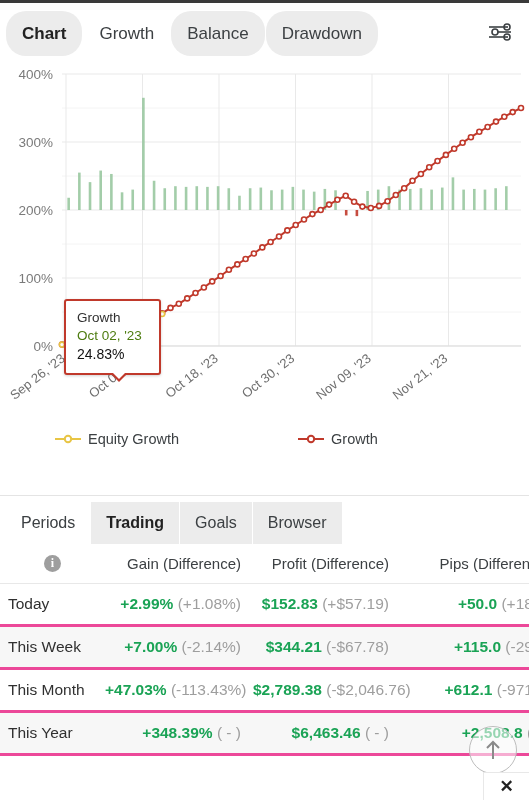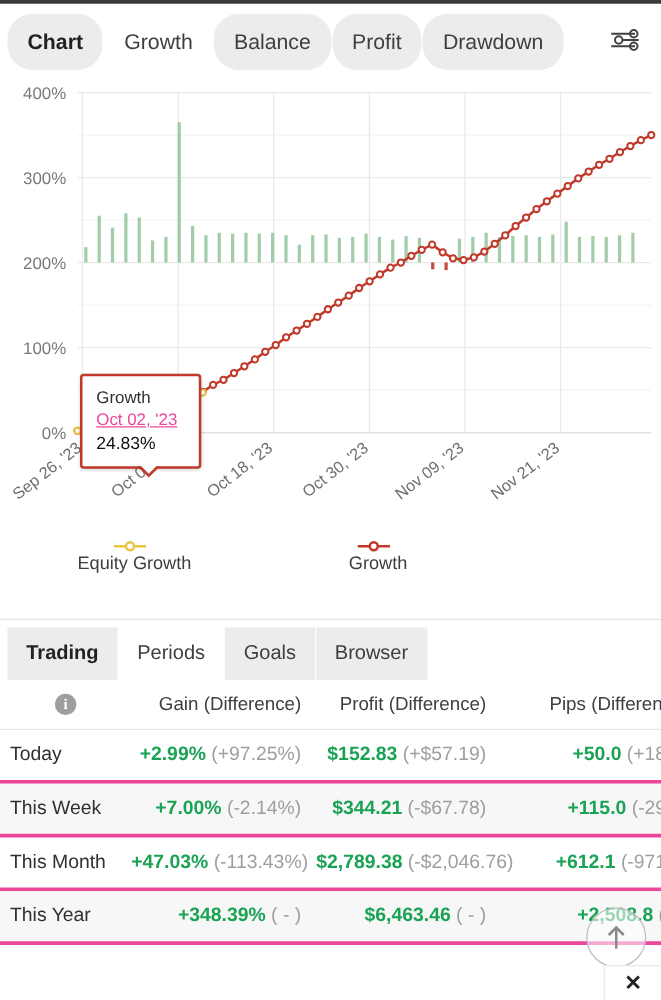--- a/index.html
+++ b/index.html
@@ -41,21 +41,21 @@
     cursor: pointer;
   }
 
   
   .chart-wrap { position: relative; width: 529px; height: 425px; background:#fff; }
   .chart-svg { display:block; }
   .legend {
     position: absolute; left: 0; top: 375px; width: 529px;
     display: flex; align-items: center;
   }
-  .legend-item { display:flex; align-items:center; font-size:14.5px; color:#3c4043;flex-direction:column; }
+  .legend-item { display:flex; align-items:center; font-size:14.5px; color:#3c4043; }
   .legend-item.eq { margin-left: 55px; }
   .legend-item.gr { margin-left: 119px; }
   .legend-label { margin-left: 7px; }
 
   .section-divider { height: 1px; background: #e4e4e4; margin: 0; }
 
   
   .btmtabs {
     height: 48px; display: flex; align-items: stretch;
     padding: 6px 0 0 6px; background:#fff;
@@ -103,21 +103,20 @@
 </style>
 </head>
 <body>
 
 <div id="app">
 
   <div class="topbar">
     <div class="tab first">Chart</div>
     <div class="tab active">Growth</div>
     <div class="tab">Balance</div>
-    <div class="tab">Profit</div>
     <div class="tab">Drawdown</div>
     <div class="settings-btn">
       <svg width="28" height="24" viewBox="0 0 28 24">
         <line x1="3" y1="7" x2="22" y2="7" stroke="#3c4043" stroke-width="1.6"></line>
         <circle cx="21" cy="7" r="3" fill="none" stroke="#3c4043" stroke-width="1.6"></circle>
         <line x1="12" y1="12" x2="25" y2="12" stroke="#3c4043" stroke-width="1.6"></line>
         <circle cx="9" cy="12" r="3" fill="none" stroke="#3c4043" stroke-width="1.6"></circle>
         <line x1="3" y1="17" x2="22" y2="17" stroke="#3c4043" stroke-width="1.6"></line>
         <circle cx="21" cy="17" r="3" fill="none" stroke="#3c4043" stroke-width="1.6"></circle>
       </svg>
@@ -265,21 +264,21 @@
         <circle cx="137.1" cy="273.7" r="2.5" fill="#ffffff" stroke="#e8c545" stroke-width="1.6"></circle>
         <circle cx="145.5" cy="270.3" r="2.5" fill="#ffffff" stroke="#e8c545" stroke-width="1.6"></circle>
         <circle cx="153.8" cy="264.8" r="2.5" fill="#ffffff" stroke="#e8c545" stroke-width="1.6"></circle>
         <circle cx="162.1" cy="258.0" r="2.5" fill="#ffffff" stroke="#e8c545" stroke-width="1.6"></circle>
         <circle cx="137.10909090909092" cy="273.1156" r="11" fill="#c0392b" opacity="0.18"></circle>
         <circle cx="137.10909090909092" cy="273.1156" r="4.2" fill="#ffffff" stroke="#c0392b" stroke-width="2"></circle>
       </svg>
 
     <div style="position:absolute;left:64px;top:243px;width:97px;background:#fff;border:2px solid #c0392b;border-radius:3px;padding:8px 9px 9px 11px;box-shadow:0 1px 3px rgba(0,0,0,.18);">
       <div style="font-size:13.5px;color:#303030;line-height:18px;">Growth</div>
-      <div style="font-size:13.5px;color:#ec4899;line-height:18px;text-decoration:underline;">Oct 02, '23</div>
+      <div style="font-size:13.5px;color:#4d7c0f;line-height:18px;">Oct 02, '23</div>
       <div style="font-size:14px;color:#111;font-weight:normal;line-height:19px;">24.83%</div>
       <div style="position:absolute;left:44px;bottom:-9px;width:0;height:0;border-left:9px solid transparent;border-right:9px solid transparent;border-top:9px solid #c0392b;"></div>
       <div style="position:absolute;left:46px;bottom:-6px;width:0;height:0;border-left:7px solid transparent;border-right:7px solid transparent;border-top:7px solid #fff;"></div>
     </div>
 
     <div class="legend">
       <div class="legend-item eq">
         <svg width="26" height="12">
           <line x1="0" y1="6" x2="26" y2="6" stroke="#e8c545" stroke-width="2"></line>
           <circle cx="13" cy="6" r="3.2" fill="#fff" stroke="#e8c545" stroke-width="2"></circle>
@@ -292,41 +291,41 @@
           <circle cx="13" cy="6" r="3.2" fill="#fff" stroke="#c0392b" stroke-width="2"></circle>
         </svg>
         <span class="legend-label">Growth</span>
       </div>
     </div>
   </div>
 
   <div class="section-divider" style="margin-top:14px;"></div>
 
   <div class="btmtabs">
+    <div class="btab active">Periods</div>
     <div class="btab first">Trading</div>
-    <div class="btab active">Periods</div>
     <div class="btab">Goals</div>
     <div class="btab">Browser</div>
   </div>
 
   <div class="tbl">
     <div class="trow head">
       <div class="c-label">
         <span class="info-icon">i</span>
       </div>
       <div class="c-val">Gain (Difference)</div>
       <div class="c-val">Profit (Difference)</div>
       <div class="c-val pips">Pips (Difference)</div>
     </div>
 
     <div class="trow">
       <div class="c-label">Today</div>
       <div class="c-val">
         <span class="pos">+2.99%</span>
-        <span class="diff">(+97.25%)</span>
+        <span class="diff">(+1.08%)</span>
       </div>
       <div class="c-val">
         <span class="pos">$152.83</span>
         <span class="diff">(+$57.19)</span>
       </div>
       <div class="c-val pips">
         <span class="pos">+50.0</span>
         <span class="diff">(+18.0)</span>
       </div>
     </div>

